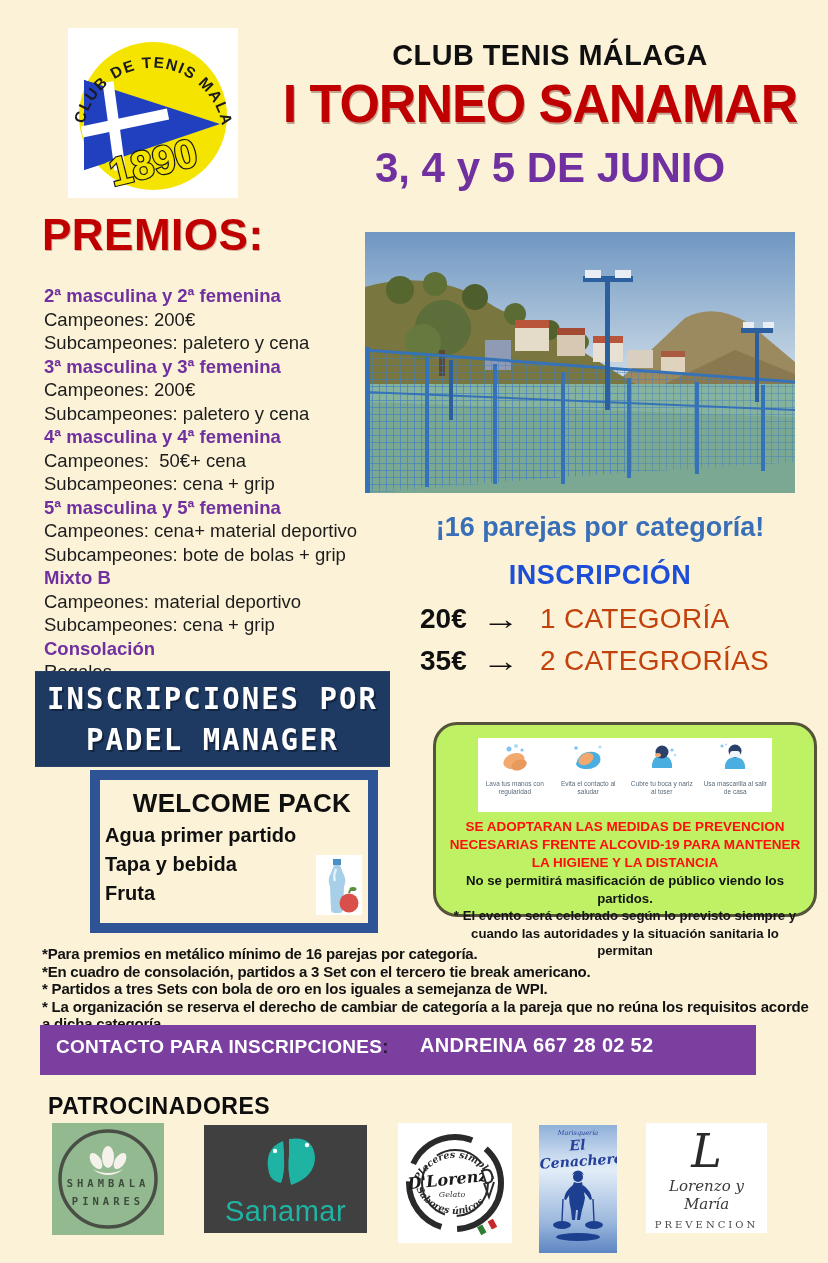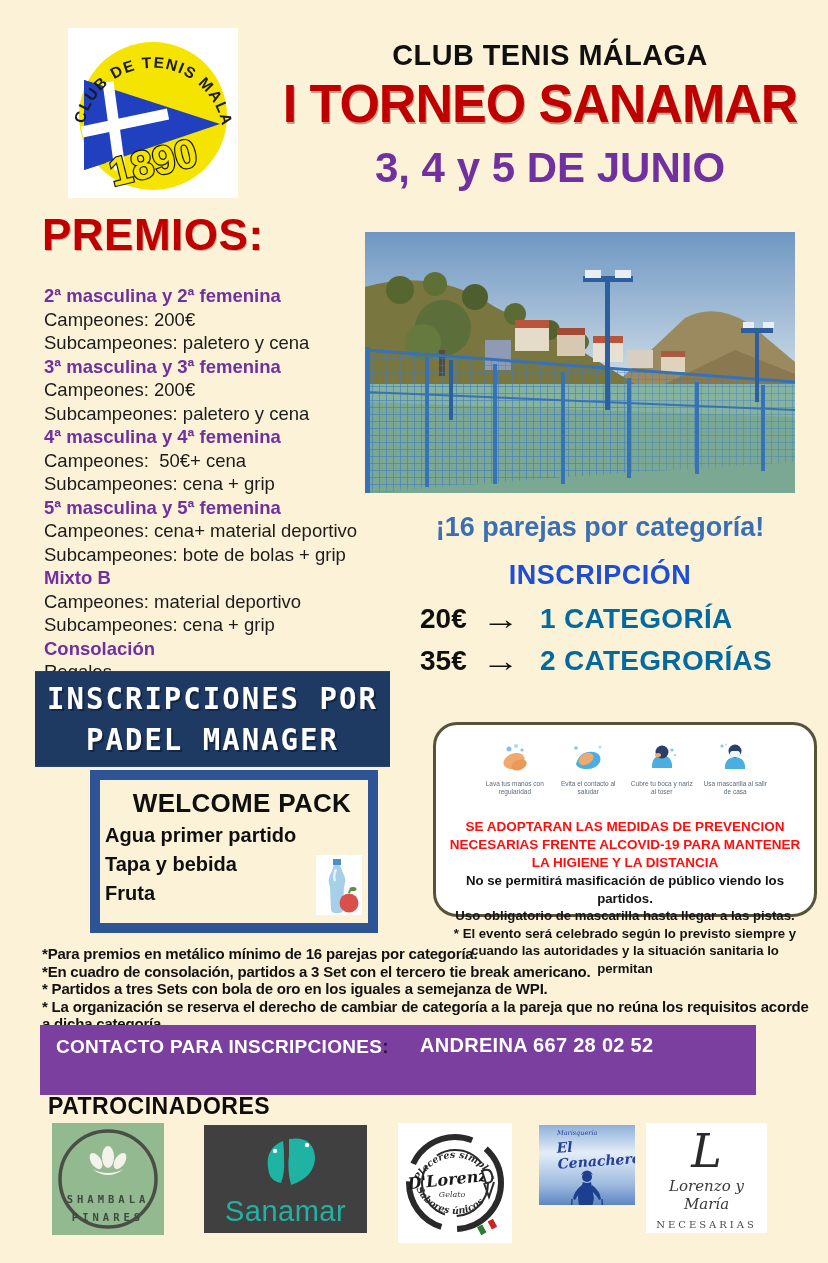--- a/index.html
+++ b/index.html
@@ -22,68 +22,68 @@
   
   .photo{left:365px;top:232px;width:430px;height:261px;}
 
   
   .parejas{left:385px;top:512px;width:430px;text-align:center;font-size:27px;font-weight:700;color:#3a6fb7;}
   .insc-heading{left:385px;top:560px;width:430px;text-align:center;font-size:27px;font-weight:800;color:#1d4ed8;letter-spacing:.5px;}
   .insc-rows{left:420px;top:598px;}
   .insc-row{display:grid;grid-template-columns:62px 58px auto;align-items:center;height:42px;}
   .insc-row .price{font-size:28px;font-weight:900;color:#101010;}
   .insc-row .arrow{font-size:30px;font-weight:900;color:#101010;transform:scaleX(1.25);transform-origin:left;}
-  .insc-row .label{font-size:28px;font-weight:700;color:#0369a1;letter-spacing:.3px;}
+  .insc-row .label{font-size:28px;font-weight:400;color:#c2410c;letter-spacing:.3px;}
 
   
   .navy-box{left:35px;top:672px;width:355px;height:94px;background:#1e3a63;color:#fff;text-align:center;
     font-family:"DejaVu Sans Mono", monospace;font-weight:700;font-size:29px;letter-spacing:2px;
     display:flex;flex-direction:column;justify-content:center;line-height:40px;text-shadow:2px 2px 0 rgba(0,0,0,.35);transform:scaleY(1.02);}
 
   
   .welcome-box{left:90px;top:770px;width:268px;height:143px;border:10px solid #2e5496;background:#fbf2d7;}
   .welcome-title{margin:8px 0 2px 16px;font-size:26px;font-weight:700;color:#101010;letter-spacing:.3px;text-align:center;}
   .welcome-item{margin-left:5px;font-size:20px;font-weight:700;color:#101010;line-height:29px;}
   .pack-img{position:absolute;right:6px;bottom:8px;width:46px;height:60px;background:#fff;}
 
   
-  .covid-box{left:433px;top:722px;width:384px;height:195px;background:#ffffff;border:3px solid #55543a;border-radius:24px;box-sizing:border-box;}
+  .covid-box{left:433px;top:722px;width:384px;height:195px;background:#bef264;border:3px solid #55543a;border-radius:24px;box-sizing:border-box;}
   .icon-strip{margin:13px auto 0;width:294px;height:74px;background:#fff;display:flex;justify-content:space-around;align-items:flex-start;padding-top:4px;box-sizing:border-box;}
   .covid-icon-col{width:66px;text-align:center;}
   .covid-caption{font-size:6.5px;line-height:7.5px;color:#5a6b7a;margin-top:2px;}
   .covid-warning{margin:6px 12px 0;text-align:center;font-size:13.5px;font-weight:700;color:#ff0e0e;line-height:18px;}
   .covid-rule{margin:0 10px;text-align:center;font-size:13.2px;font-weight:700;color:#141414;line-height:17.5px;}
 
   
   .footnotes{left:42px;top:945px;width:775px;}
   .footnotes div{font-size:15px;font-weight:700;color:#121212;line-height:17.5px;letter-spacing:-.2px;}
 
   
-  .contact-bar{left:40px;top:1025px;width:716px;height:70px;background:#7b3fa0;text-decoration:underline;}
+  .contact-bar{left:40px;top:1025px;width:716px;height:50px;background:#7b3fa0;text-decoration:underline;}
   .contact-label{position:absolute;left:16px;top:11px;font-size:19px;font-weight:700;color:#fff;letter-spacing:.3px;}
   .contact-colon{color:#2a1436;}
   .contact-phones{position:absolute;left:380px;top:7px;}
   .contact-phones div{font-size:20px;font-weight:700;color:#fff;line-height:27px;letter-spacing:.3px;}
 
   
   .sponsors-heading{left:48px;top:1092px;font-size:23px;font-weight:900;color:#0d0d0d;letter-spacing:.5px;transform:scaleY(1.08);}
   .sponsor{overflow:hidden;}
   .sp-shambala{left:52px;top:1123px;width:112px;height:112px;background:#93b990;}
   .sp-sanamar{left:204px;top:1125px;width:163px;height:108px;background:#404040;text-align:center;}
   .sp-dlorenz{left:398px;top:1123px;width:114px;height:120px;background:#fff;}
-  .sp-cenachero{left:539px;top:1125px;width:78px;height:80px;background:linear-gradient(180deg,#8fb0d9 0%,#e3edf8 35%,#9db9de 75%,#5d86c2 100%);padding-left:18px;}
+  .sp-cenachero{left:539px;top:1125px;width:78px;height:128px;background:linear-gradient(180deg,#8fb0d9 0%,#e3edf8 35%,#9db9de 75%,#5d86c2 100%);text-align:center;}
   .sp-lorenzo{left:646px;top:1123px;width:121px;height:110px;background:#fff;text-align:center;}
   .sanamar-name{font-size:29px;color:#1fb3a3;font-weight:500;letter-spacing:.5px;margin-top:-4px;}
   .cen-top{font-size:6.5px;color:#24409a;font-family:"DejaVu Serif",serif;font-style:italic;margin-top:4px;}
   .cen-name{font-size:14px;color:#24409a;font-family:"DejaVu Serif",serif;font-style:italic;font-weight:700;transform:rotate(-4deg);}
   .lor-initial{font-family:"DejaVu Serif",serif;font-style:italic;font-size:46px;color:#2a2a2a;line-height:48px;margin-top:4px;}
   .lor-name{font-family:"DejaVu Serif",serif;font-style:italic;font-size:15px;color:#3a3a3a;margin-top:2px;}
   .lor-sub{font-family:"DejaVu Serif",serif;font-size:10px;color:#4a4a4a;letter-spacing:3px;margin-top:6px;}
   .sham-text{text-align:center;font-family:"DejaVu Sans Mono",monospace;font-weight:700;color:#3d4a3d;}
-  .sham-l1{font-size:10.5px;letter-spacing:4px;margin-top:18px;}
+  .sham-l1{font-size:10.5px;letter-spacing:4px;margin-top:2px;}
   .sham-l2{font-size:10.5px;letter-spacing:4px;margin-top:6px;}
 </style>
 </head>
 <body>
 
 <div class="poster">
 
   <div class="abs logo-box">
     <svg width="170" height="170" viewBox="0 0 170 170">
       <circle cx="85" cy="88" r="74" fill="#f5e400"></circle>
@@ -261,21 +261,20 @@
             <circle cx="7" cy="2.5" r="1.1" fill="#aadcf7"></circle>
           <path d="M6,27 Q5,16 16,15 Q27,16 26,27 Z" fill="#4aaee0"></path>
           <circle cx="16" cy="9" r="6.5" fill="#2b3f6b"></circle>
           <rect x="11" y="9" width="10" height="6" rx="2.5" fill="#f3f6f9"></rect>
         </svg>
         <div class="covid-caption">Usa mascarilla al salir de casa</div>
       </div>
     </div>
     <div class="covid-warning">SE ADOPTARAN LAS MEDIDAS DE PREVENCION NECESARIAS FRENTE ALCOVID-19 PARA MANTENER LA HIGIENE Y LA DISTANCIA</div>
     <div class="covid-rule">No se permitirá masificación de público viendo los partidos.</div>
-    <div class="covid-rule">Uso obligatorio de mascarilla hasta llegar a las pistas.</div>
     <div class="covid-rule">* El evento será celebrado según lo previsto siempre y cuando las autoridades y la situación sanitaria lo permitan</div>
   </div>
 
   <div class="abs footnotes">
     <div>*Para premios en metálico mínimo de 16 parejas por categoría.</div>
     <div>*En cuadro de consolación, partidos a 3 Set con el tercero tie break americano.</div>
     <div>* Partidos a tres Sets con bola de oro en los iguales a semejanza de WPI.</div>
     <div>* La organización se reserva el derecho de cambiar de categoría a la pareja que no reúna los requisitos acorde a dicha categoría</div>
   </div>
 
@@ -357,16 +356,16 @@
         <ellipse cx="14" cy="56" rx="9" ry="4"></ellipse>
         <ellipse cx="46" cy="56" rx="9" ry="4"></ellipse>
         <ellipse cx="30" cy="68" rx="22" ry="4"></ellipse>
       </g>
     </svg>
   </div>
 
   <div class="abs sponsor sp-lorenzo">
     <div class="lor-initial">L</div>
     <div class="lor-name">Lorenzo y María</div>
-    <div class="lor-sub">NECESARIAS</div>
+    <div class="lor-sub">PREVENCION</div>
   </div>
 
 </div>
 
 </body></html>

